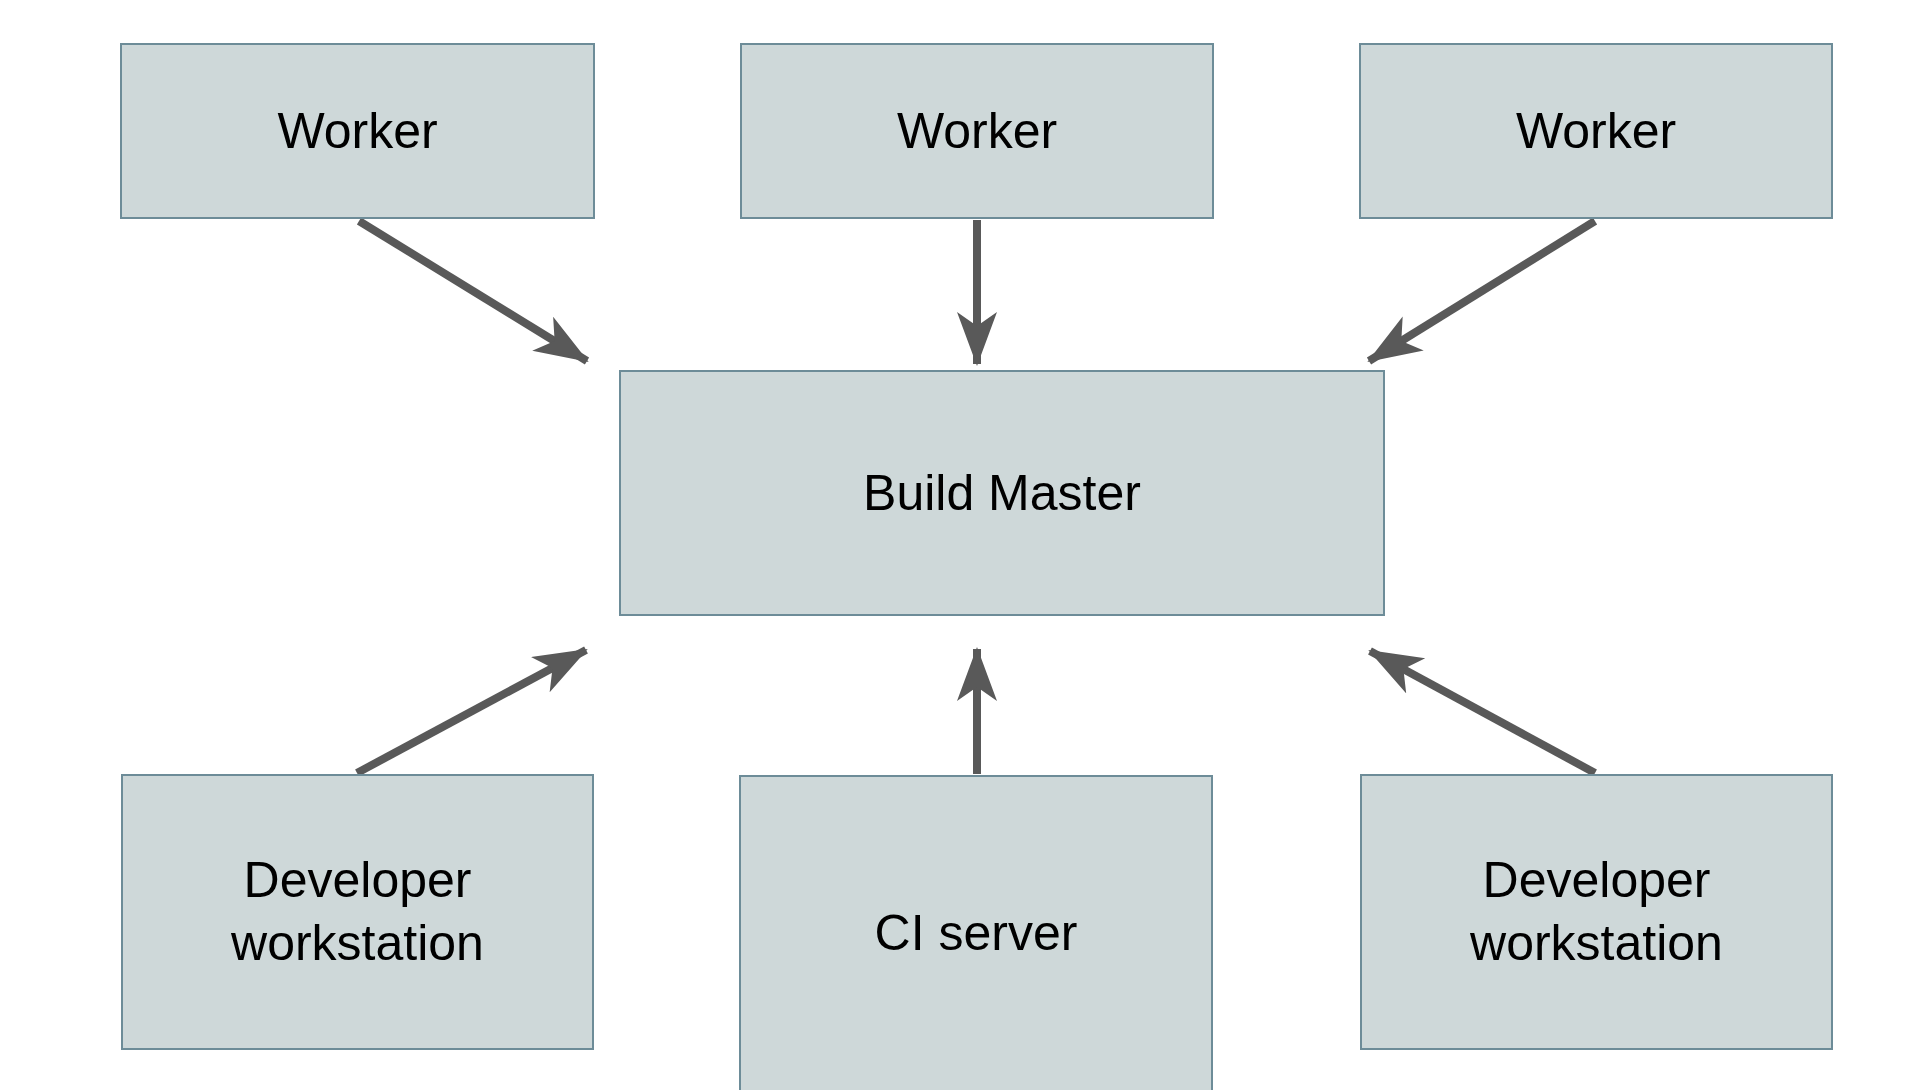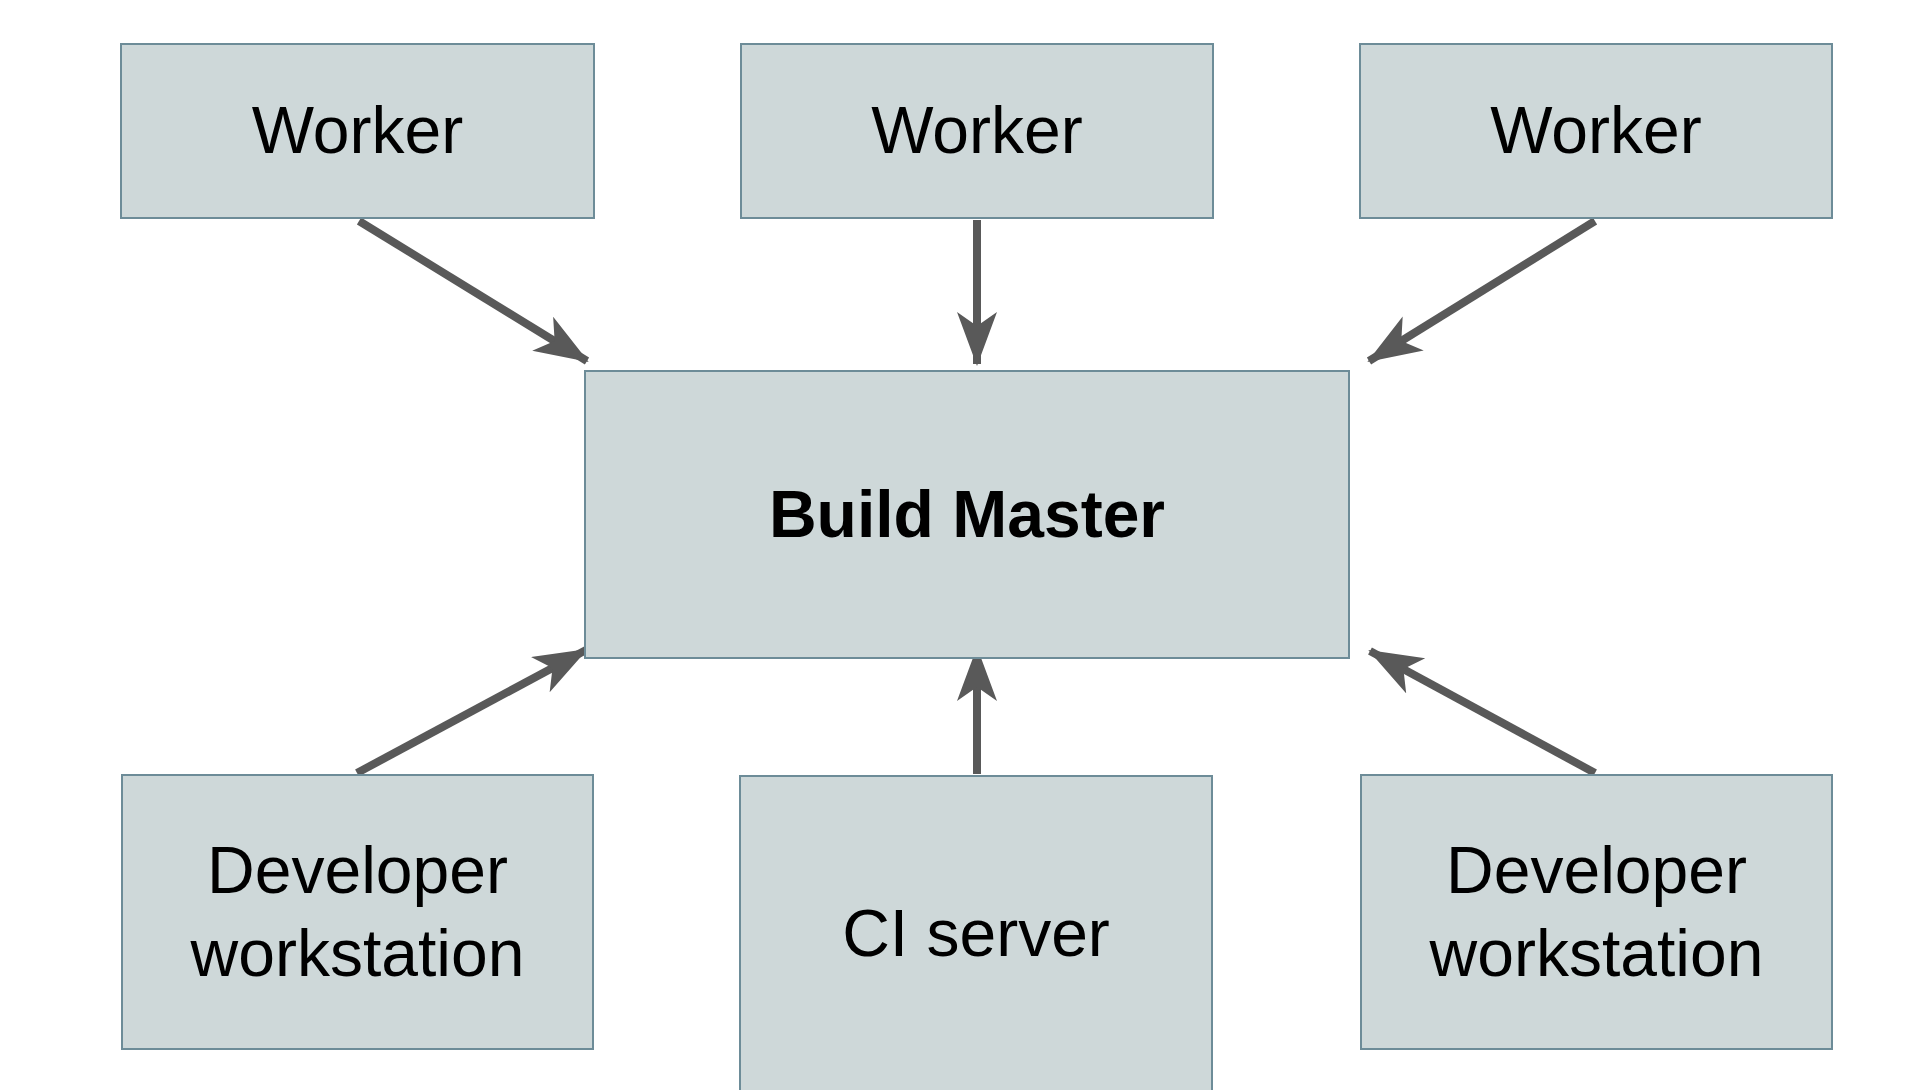--- a/index.html
+++ b/index.html
@@ -27,21 +27,21 @@
     position: absolute;
     box-sizing: border-box;
     background: #ced8d9;
     border: 2px solid #6d8c98;
     display: flex;
     align-items: center;
     justify-content: center;
     text-align: center;
   }
   .node-label {
-    font-size: 66px;
+    font-size: 50px;
     line-height: 1.26;
     color: #000000;
     letter-spacing: 0px;
     padding: 0 10px;
   }
 </style>
 </head>
 <body>
 
 <div class="stage">
@@ -71,21 +71,21 @@
   </div>
 
   <div class="node" style="left:740px; top:43px; width:474px; height:176px;">
     <span class="node-label">Worker</span>
   </div>
 
   <div class="node" style="left:1359px; top:43px; width:474px; height:176px;">
     <span class="node-label">Worker</span>
   </div>
 
-  <div class="node" style="left:584px; top:370px; width:766px; height:289px;font-weight:bold;">
+  <div class="node" style="left:619px; top:370px; width:766px; height:246px;">
     <span class="node-label">Build Master</span>
   </div>
 
   <div class="node" style="left:121px; top:774px; width:473px; height:276px;">
     <span class="node-label">Developer workstation</span>
   </div>
 
   <div class="node" style="left:739px; top:775px; width:474px; height:317px;">
     <span class="node-label">CI server</span>
   </div>

